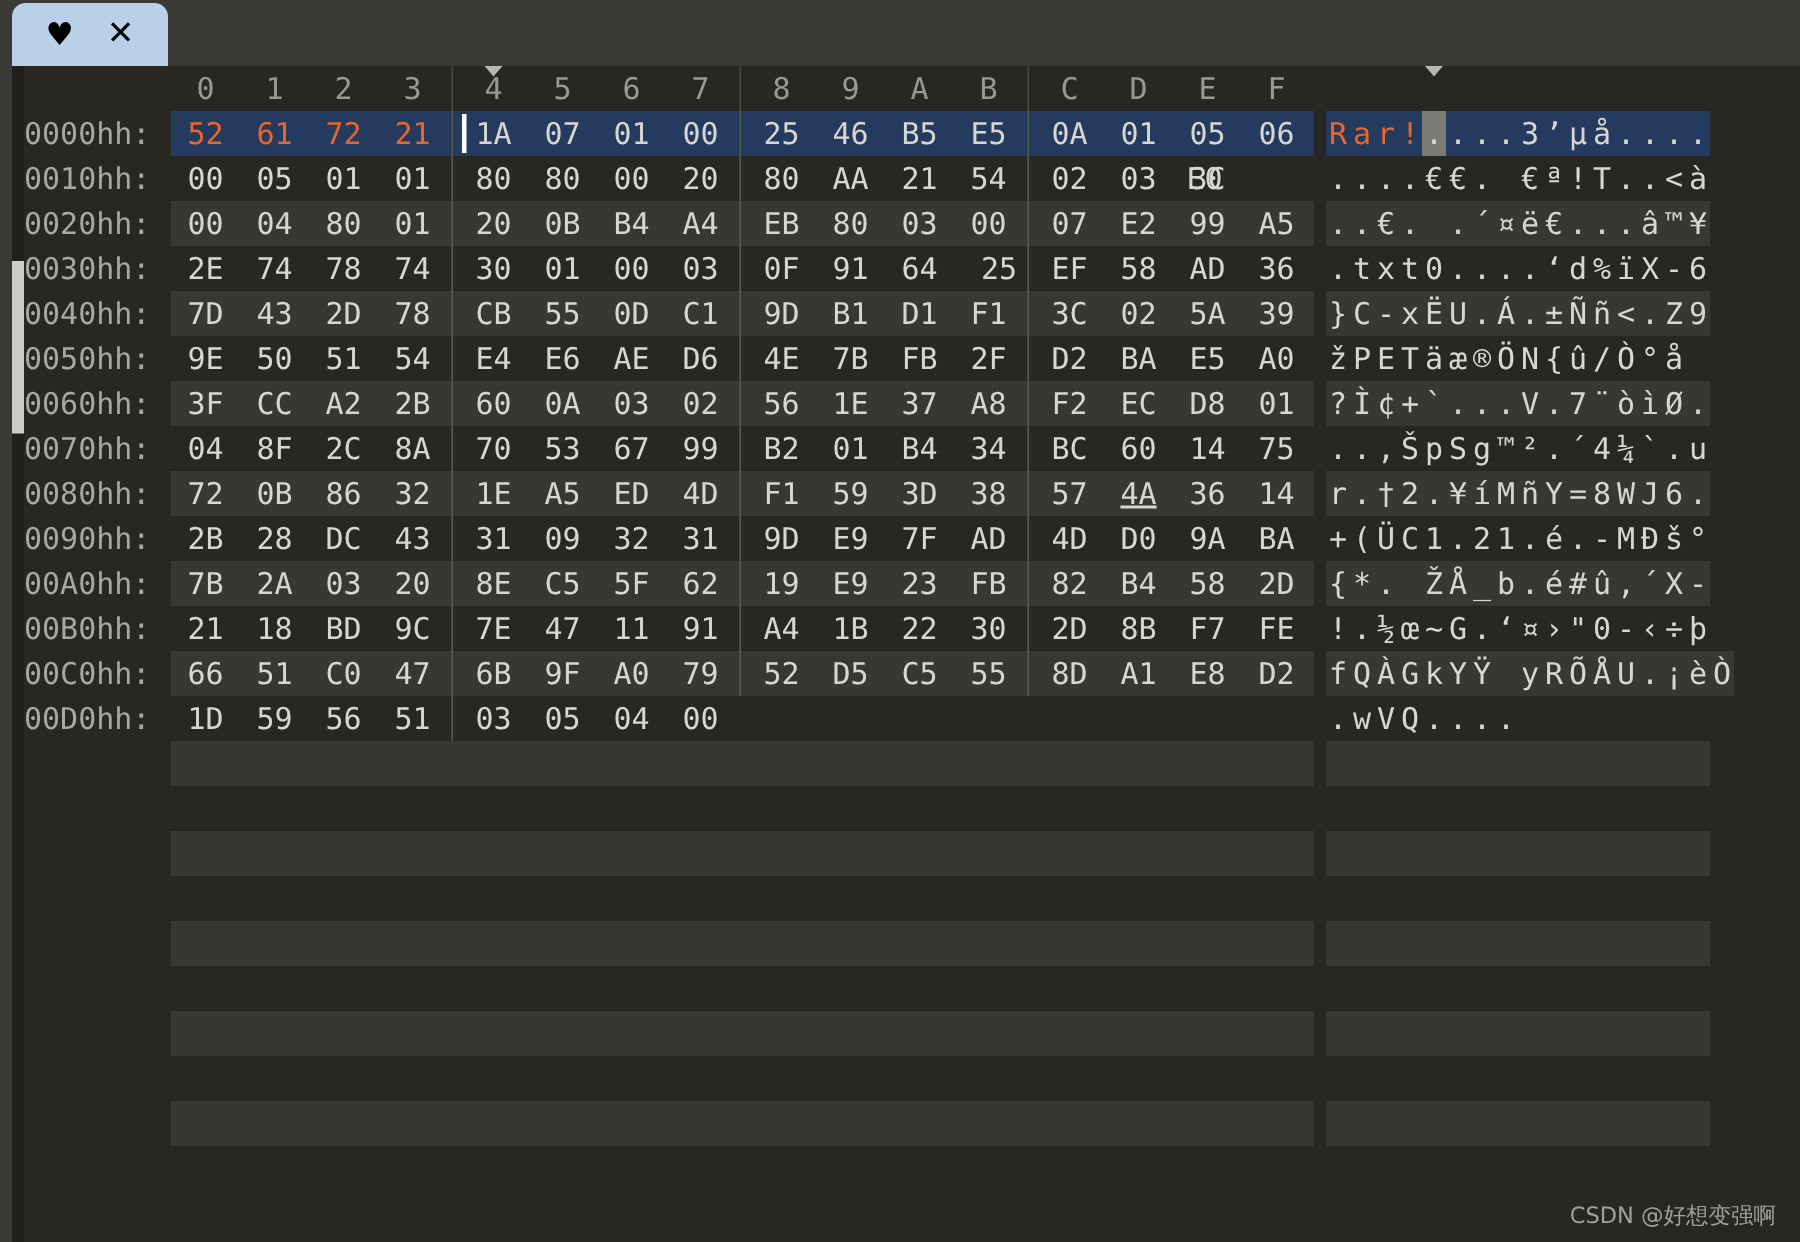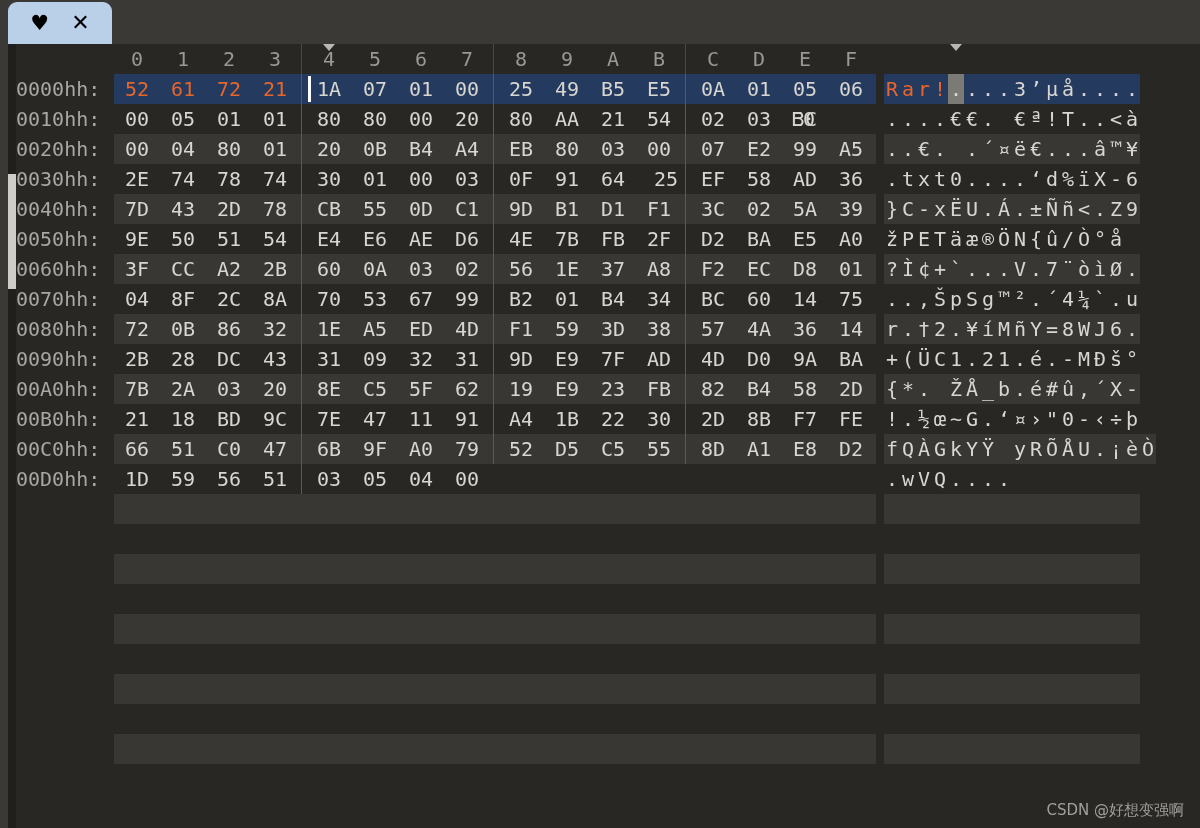--- a/index.html
+++ b/index.html
@@ -284,21 +284,21 @@
             <div class="vsep" style="left: 669px;"></div>
             <div class="cell orange" style="left: 98px;">52</div>
             <div class="cell orange" style="left: 144px;">61</div>
             <div class="cell orange" style="left: 190px;">72</div>
             <div class="cell orange" style="left: 236px;">21</div>
             <div class="cell" style="left: 290px;">1A</div>
             <div class="cell" style="left: 336px;">07</div>
             <div class="cell" style="left: 382px;">01</div>
             <div class="cell" style="left: 428px;">00</div>
             <div class="cell" style="left: 482px;">25</div>
-            <div class="cell" style="left: 528px;">49</div>
+            <div class="cell" style="left: 528px;">46</div>
             <div class="cell" style="left: 574px;">B5</div>
             <div class="cell" style="left: 620px;">E5</div>
             <div class="cell" style="left: 674px;">0A</div>
             <div class="cell" style="left: 720px;">01</div>
             <div class="cell" style="left: 766px;">05</div>
             <div class="cell" style="left: 812px;">06</div>
             <div class="achar orange" style="left: 868px;">R</div>
             <div class="achar orange" style="left: 884px;">a</div>
             <div class="achar orange" style="left: 900px;">r</div>
             <div class="achar orange" style="left: 916px;">!</div>
@@ -602,21 +602,21 @@
             <div class="cell" style="left: 236px;">32</div>
             <div class="cell" style="left: 290px;">1E</div>
             <div class="cell" style="left: 336px;">A5</div>
             <div class="cell" style="left: 382px;">ED</div>
             <div class="cell" style="left: 428px;">4D</div>
             <div class="cell" style="left: 482px;">F1</div>
             <div class="cell" style="left: 528px;">59</div>
             <div class="cell" style="left: 574px;">3D</div>
             <div class="cell" style="left: 620px;">38</div>
             <div class="cell" style="left: 674px;">57</div>
-            <div class="cell" style="left: 720px;">4A</div>
+            <div class="cell" style="left: 720px; text-decoration: underline;">4A</div>
             <div class="cell" style="left: 766px;">36</div>
             <div class="cell" style="left: 812px;">14</div>
             <div class="achar" style="left: 868px;">r</div>
             <div class="achar" style="left: 884px;">.</div>
             <div class="achar" style="left: 900px;">†</div>
             <div class="achar" style="left: 916px;">2</div>
             <div class="achar" style="left: 932px;">.</div>
             <div class="achar" style="left: 948px;">¥</div>
             <div class="achar" style="left: 964px;">í</div>
             <div class="achar" style="left: 980px;">M</div>

